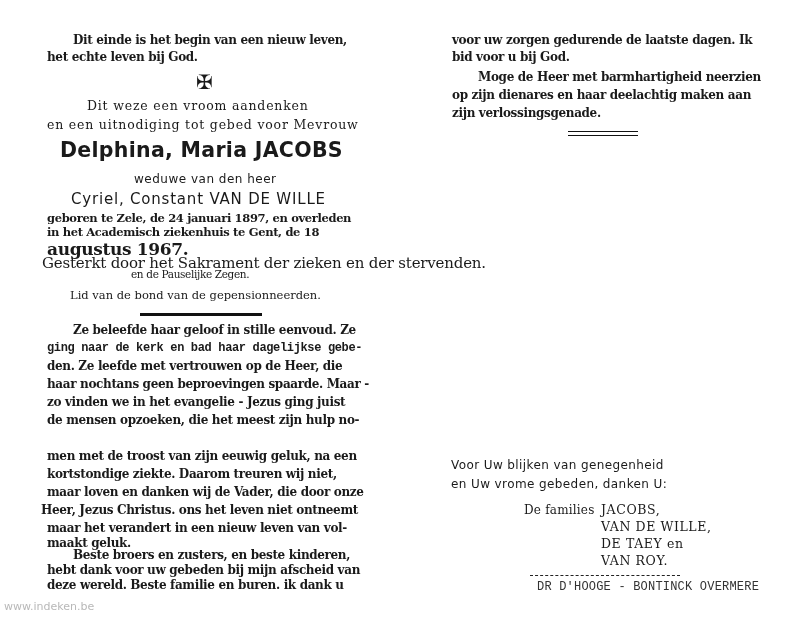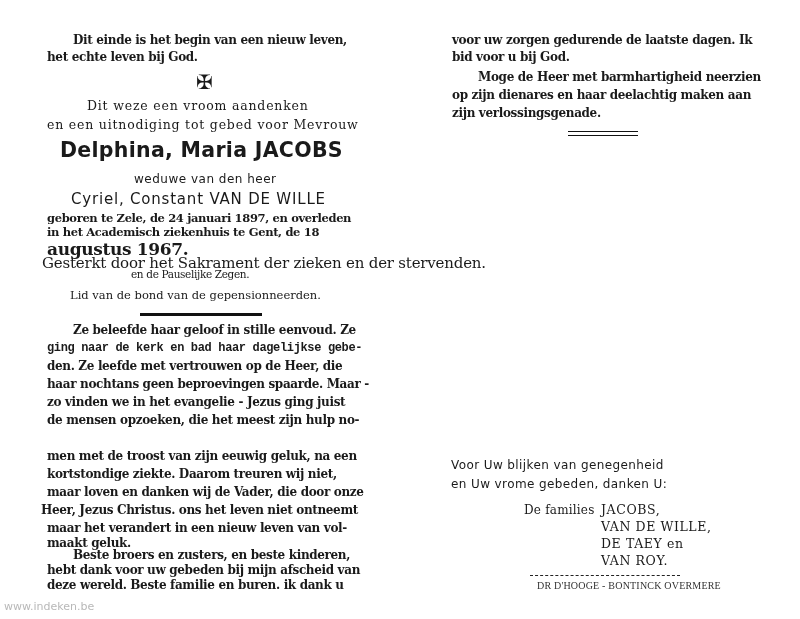--- a/index.html
+++ b/index.html
@@ -21,21 +21,21 @@
     .name { font-family: "DejaVu Sans", sans-serif; font-weight: bold; font-size: 20.5px; letter-spacing: 0.3px; }
 
     .sub-sans { font-family: "DejaVu Sans", sans-serif; font-size: 12px; letter-spacing: 0.5px; }
     .husband { font-family: "DejaVu Sans", sans-serif; font-size: 15px; letter-spacing: 0.8px; }
 
     .rule { position: absolute; background: #111; }
 
     .thanks { font-family: "DejaVu Sans", sans-serif; font-size: 12px; letter-spacing: 0.4px; }
     .families { font-family: "DejaVu Serif", serif; font-size: 12px; letter-spacing: 0.2px; }
     .families-name { font-family: "DejaVu Serif", serif; font-size: 12.5px; letter-spacing: 0.6px; }
-    .printer { font-family: Liberation Serif, serif; font-size: 10px; letter-spacing: 0.2px; color: #333; }
+    .printer { font-family: Liberation Mono, monospace; font-size: 12px; letter-spacing: 0.2px; color: #333; }
     .watermark { position: absolute; left: 4px; top: 600px; font-family: "DejaVu Sans", sans-serif; font-size: 11px; color: #b8b8b8; }
     .dashed { position: absolute; border-top: 1px dashed #222; }
   </style>
 </head>
 <body>
 
 <div class="page page-left">
 
   <div class="line body-text" style="left:73px; top:33px;">Dit einde is  het begin  van een  nieuw leven,</div>
   <div class="line body-text" style="left:47px; top:50px;">het echte leven bij God.</div>

